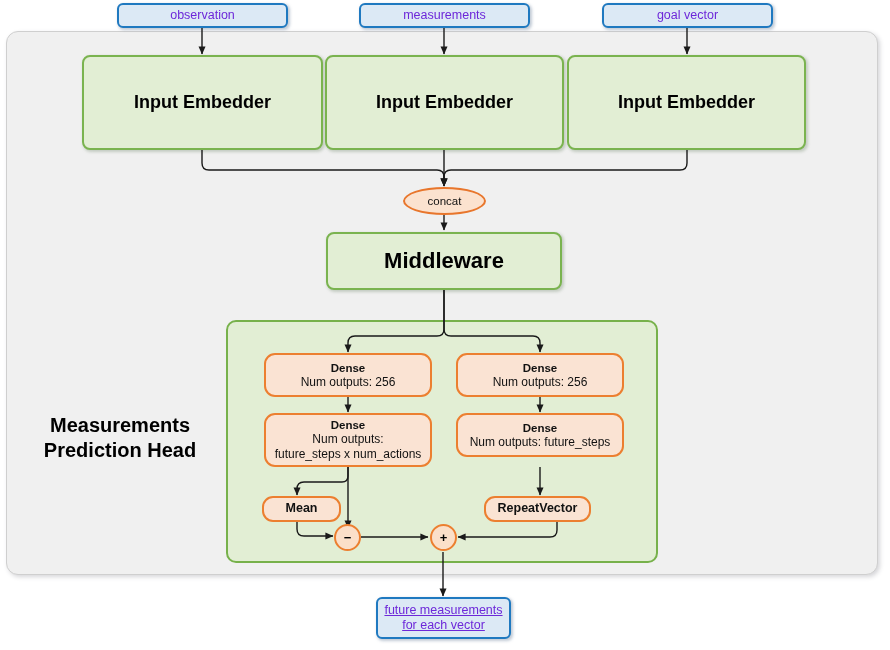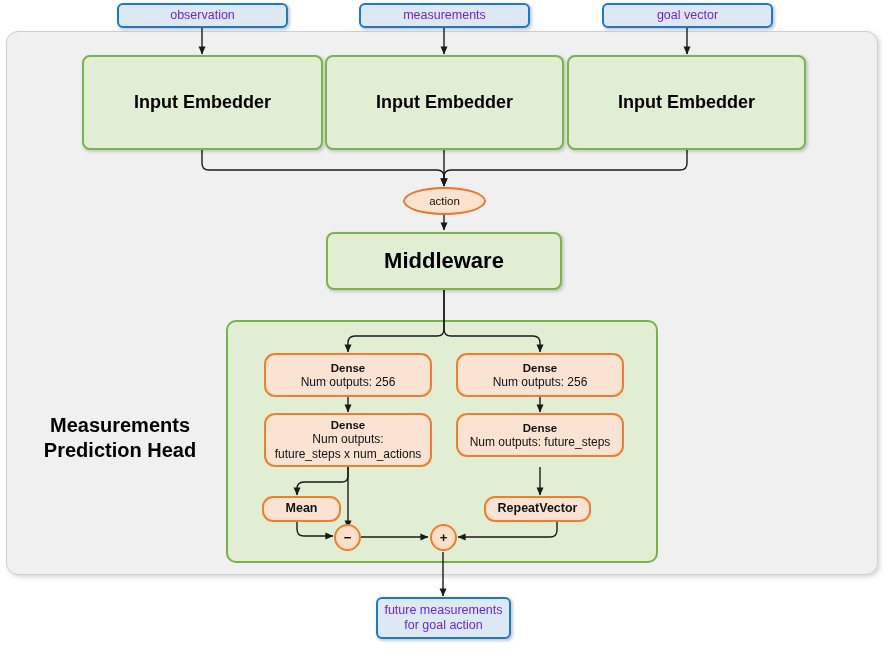--- a/index.html
+++ b/index.html
@@ -202,21 +202,21 @@
     <span>Input Embedder</span>
   </div>
   <div class="node green-box" style="left:325px; top:55px; width:239px; height:95px;">
     <span>Input Embedder</span>
   </div>
   <div class="node green-box" style="left:567px; top:55px; width:239px; height:95px;">
     <span>Input Embedder</span>
   </div>
 
   <div class="node ellipse" style="left:403px; top:187px; width:83px; height:28px; z-index:5;">
-    <span>action</span>
+    <span>concat</span>
   </div>
 
   <div class="node green-box small" style="left:326px; top:232px; width:236px; height:58px;text-align:right;">
     <span>Middleware</span>
   </div>
 
   <div class="head-label" style="left:26px; top:413px; width:188px;">
     <div>Measurements</div>
     <div>Prediction Head</div>
   </div>
@@ -250,18 +250,18 @@
     <span>RepeatVector</span>
   </div>
 
   <div class="node op-circle" style="left:334px; top:524px; width:27px; height:27px;">
     <span>−</span>
   </div>
   <div class="node op-circle" style="left:430px; top:524px; width:27px; height:27px;">
     <span>+</span>
   </div>
 
-  <div class="node io-box" style="left:376px; top:597px; width:135px; height:42px; flex-direction:column;">
+  <div class="node io-box" style="left:376px; top:597px; width:135px; height:42px; flex-direction:column;text-decoration:underline;">
     <span>future measurements</span>
-    <span>for goal action</span>
+    <span>for each vector</span>
   </div>
 
 </div>
 
 </body></html>

